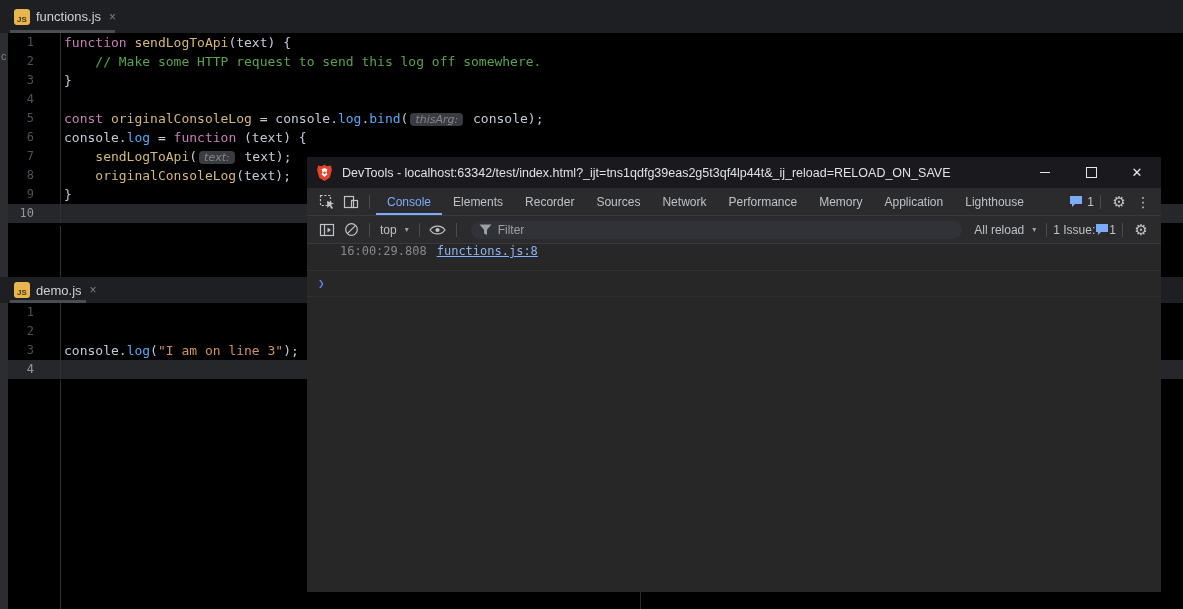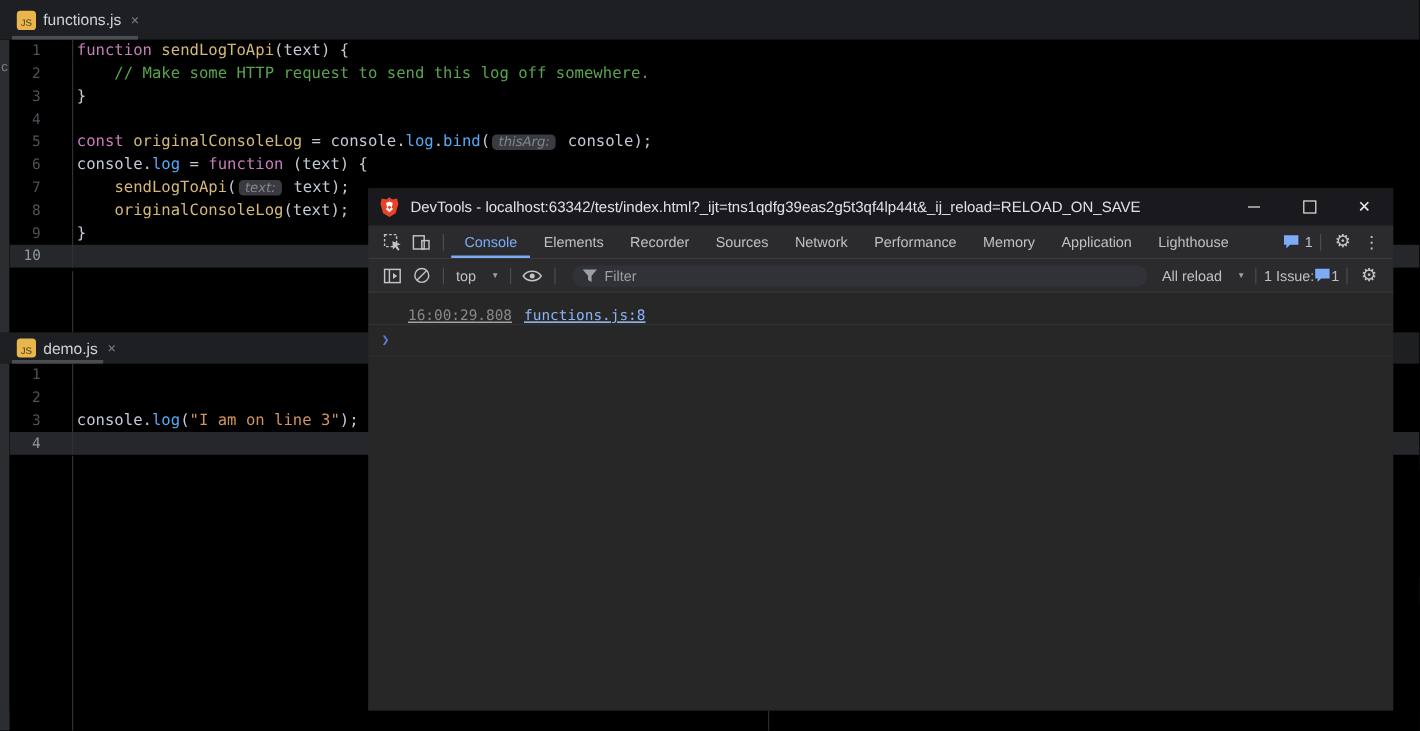--- a/index.html
+++ b/index.html
@@ -8,21 +8,21 @@
 
   
   .ide-left-stripe{position:absolute;left:0;top:33px;width:8px;height:576px;background:#2b2d30;z-index:1;
     color:#7d8086;font-size:11px;overflow:hidden;}
   .ide-left-stripe span{position:absolute;left:1px;top:17px;}
   .ide-tabbar{position:absolute;left:0;width:1183px;background:#1e1f22;z-index:3;}
   .ide-tabbar.top{top:0;height:33px;}
   .ide-tabbar.mid{top:277px;height:26px;}
   .ide-tab{position:absolute;left:10px;display:flex;align-items:center;gap:6px;height:100%;padding:0 4px;}
   .js-badge{width:16px;height:16px;border-radius:3px;background:#e8b64c;color:#463a13;
-    font-size:8px;font-weight:normal;display:flex;align-items:flex-end;justify-content:center;
+    font-size:8px;font-weight:bold;display:flex;align-items:flex-end;justify-content:center;
     font-family:"Liberation Sans",sans-serif;padding-bottom:1px;box-sizing:border-box;}
   .ide-tab .tab-label{color:#ced2d9;font-size:13px;}
   .ide-tab .tab-close{color:#7d8086;font-size:12px;margin-left:2px;cursor:pointer;}
   .tab-underline{position:absolute;height:3px;background:#4a4d52;z-index:4;}
   .tab-underline.f{left:10px;top:30px;width:105px;}
   .tab-underline.d{left:10px;top:300px;width:76px;}
 
   .editor{position:absolute;left:8px;width:1175px;z-index:2;background:#000;
     font-family:"DejaVu Sans Mono","Liberation Mono",monospace;font-size:13px;}
   .editor.functions{top:33px;height:244px;}
@@ -65,30 +65,30 @@
   .vsep{width:1px;height:14px;background:#4a4b4f;margin:0 6px;flex:0 0 1px;}
   .icon-btn{width:24px;height:22px;display:flex;align-items:center;justify-content:center;cursor:pointer;flex:0 0 auto;}
   .dt-tabs{display:flex;align-items:center;height:100%;flex:0 0 auto;}
   .dtab{padding:0 11px;height:100%;display:flex;align-items:center;color:#bdc1c6;cursor:pointer;}
   .dtab.active{color:#7cacf8;box-shadow:inset 0 -2px 0 #7cacf8;}
   .dt-tabs-spacer{flex:1 1 auto;}
   .bubble-count{display:flex;align-items:center;gap:4px;cursor:pointer;}
   .glyph{font-size:15px;color:#c0c3c8;line-height:1;}
   .kebab{font-size:14px;color:#c0c3c8;letter-spacing:0;}
 
-  .ctx-dd,.levels-dd{display:flex;align-items:center;gap:14px;cursor:pointer;color:#bdc1c6;padding:0 4px;}
+  .ctx-dd,.levels-dd{display:flex;align-items:center;gap:8px;cursor:pointer;color:#bdc1c6;padding:0 4px;}
   .dd-caret{font-size:8px;color:#9aa0a6;}
   .filter-pill{flex:1 1 auto;height:18px;background:#313237;border-radius:10px;margin:0 8px;
     display:flex;align-items:center;padding:0 8px;gap:6px;cursor:text;}
   .filter-ph{color:#9aa0a6;}
   .issue-summary{display:flex;align-items:center;gap:0;white-space:nowrap;cursor:pointer;}
 
   .dt-console{flex:1 1 auto;background:#272727;overflow:hidden;
     font-family:"DejaVu Sans Mono","Liberation Mono",monospace;font-size:12px;}
-  .msg-row{display:flex;align-items:flex-end;height:26px;border-bottom:1px solid #313134;padding:0 26px 0 33px;text-decoration:underline;}
+  .msg-row{display:flex;align-items:flex-start;height:26px;border-bottom:1px solid #313134;padding:0 26px 0 33px;}
   .msg-ts{color:#87898d;margin-right:10px;}
   .msg-text{color:#dfe1e5;flex:1 1 auto;}
   .msg-link{color:#8ab4f8;text-decoration:underline;cursor:pointer;}
   .prompt-row{display:flex;align-items:center;height:25px;border-bottom:1px solid #2e2e31;padding:0 0 0 11px;}
   .prompt-chevron{color:#5e7ee0;font-size:11px;}
   svg .st{stroke:#c0c3c8;fill:none;stroke-width:1.2;}
 </style>
 </head>
 <body>
 

